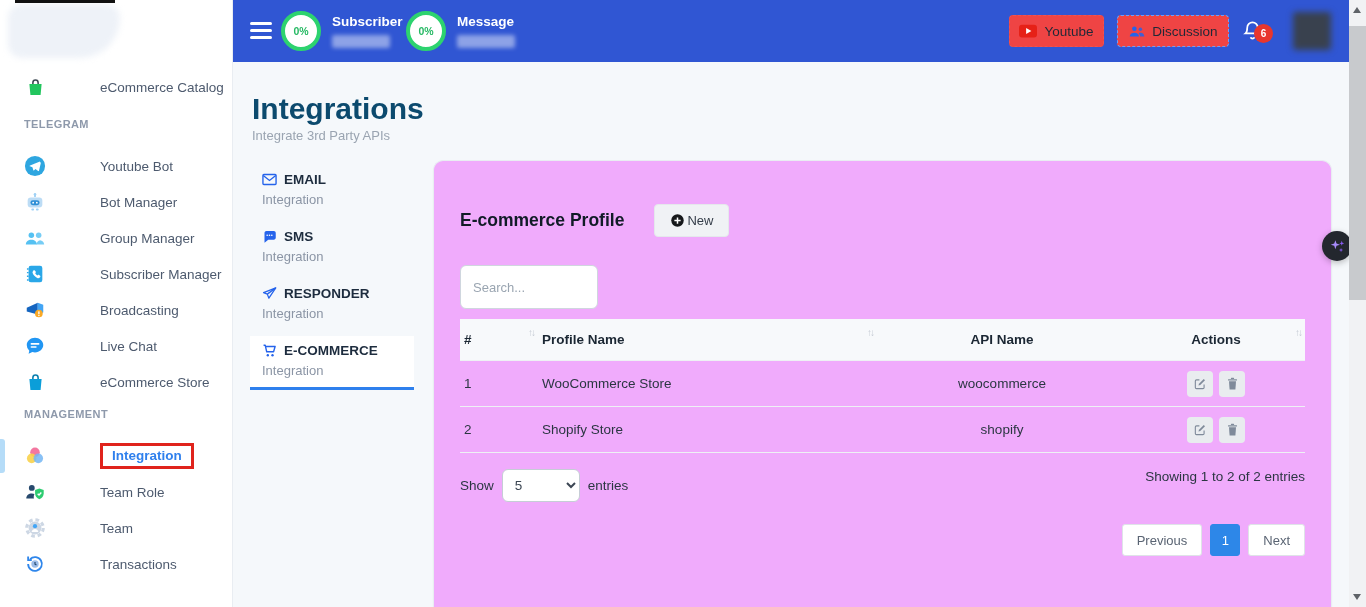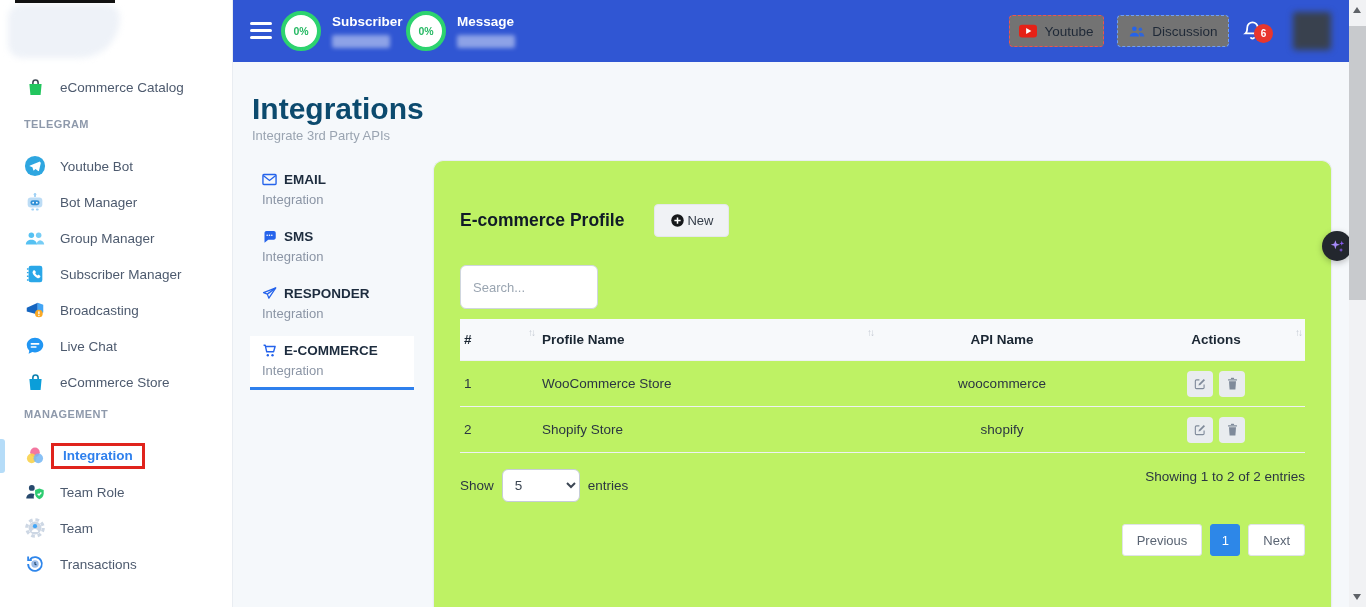--- a/index.html
+++ b/index.html
@@ -7,58 +7,58 @@
   body { font-family:"Liberation Sans", sans-serif; background:#f5f8fb; }
   .app { position:relative; width:1366px; height:607px; background:#f5f8fb; }
 
   
   .sidebar { position:absolute; left:0; top:0; width:233px; height:607px; background:#fff; border-right:1px solid #e9edf2; z-index:5; }
   .logo-area { position:relative; height:62px; }
   .logo-line { position:absolute; left:15px; top:0; width:100px; height:3px; background:#111; }
   .logo-blob { position:absolute; left:8px; top:4px; width:112px; height:54px; background:#eef2f8; border-radius:14px 14px 40px 14px; filter:blur(3px); }
   .side-row { position:relative; display:flex; align-items:center; height:36px; padding-left:24px; gap:14px; cursor:pointer; }
   .side-row .ic { width:22px; height:22px; display:flex; align-items:center; justify-content:center; flex:0 0 22px; }
-  .side-row .lbl { font-size:13.5px; color:#4d5a6e; }
+  .side-row .lbl { font-size:13.5px; color:#4d5a6e;margin-left:40px; }
   .section-label { font-size:11px; font-weight:bold; letter-spacing:.4px; color:#8e99ab; padding-left:24px; }
   .catalog-row { margin-top:7px; }
   .sec1-label { margin-top:13px; }
   .sec-list { margin-top:18px; }
   .sec2-label { margin-top:8px; }
   .active-bar { position:absolute; left:0; top:1px; width:5px; height:34px; background:#b5dcf8; border-radius:0 3px 3px 0; }
   .integration-label { color:#2f80ed !important; font-weight:bold; border:3px solid #e0231c; padding:2px 9px 3px; margin-left:-9px; }
 
   
   .topbar { position:absolute; left:233px; top:0; width:1133px; height:62px; background:#3056d3; z-index:4; }
   .hamburger { position:absolute; left:17px; top:22px; width:22px; cursor:pointer; }
   .hamburger div { height:2.6px; background:#fff; border-radius:2px; margin-bottom:4.6px; }
   .stat { position:absolute; top:11px; display:flex; gap:11px; }
   .stat.s1 { left:48px; } .stat.s2 { left:173px; }
   .ring { width:40px; height:40px; border-radius:50%; background:#fff; border:4px solid #2dd36f; display:flex; align-items:center; justify-content:center; font-size:10.5px; font-weight:bold; color:#27b964; }
   .stat-label { font-size:13.5px; font-weight:bold; color:#fff; margin-top:3px; }
   .stat-value-blur { width:58px; height:13px; margin-top:6px; background:rgba(255,255,255,.45); border-radius:2px; filter:blur(2px); }
-  .top-btn { position:absolute; top:15px; height:32px; display:flex; align-items:center; justify-content:center; gap:7px; background:#737373; border-radius:4px; font-size:13.5px; color:#1f2937; cursor:pointer; }
+  .top-btn { position:absolute; top:15px; height:32px; display:flex; align-items:center; justify-content:center; gap:7px; background:#ef4444; border-radius:4px; font-size:13.5px; color:#1f2937; cursor:pointer; }
   .btn-youtube { left:776px; width:95px; border:1.6px dashed #ef5350; }
   .btn-discussion { left:884px; width:112px; border:1.6px dashed #6f9ff8; }
   .bell-wrap { position:absolute; left:1008px; top:18px; cursor:pointer; }
   .bell-badge { position:absolute; left:1021px; top:24px; width:19px; height:19px; border-radius:50%; background:#e8362d; color:#fff; font-size:10px; font-weight:bold; display:flex; align-items:center; justify-content:center; cursor:pointer; }
   .avatar { position:absolute; left:1060px; top:12px; width:38px; height:38px; background:#39414e; border-radius:3px; filter:blur(3px); cursor:pointer; }
 
   
   .page-title { position:absolute; left:252px; top:92px; font-size:30px; font-weight:bold; color:#0c4a6e; }
   .page-subtitle { position:absolute; left:252px; top:128px; font-size:13px; color:#9aa4b1; }
 
   
   .subnav { position:absolute; left:250px; top:165px; width:164px; }
   .subnav-item { padding:5px 12px; margin-bottom:6px; cursor:pointer; }
   .subnav-item.active { background:#fff; border-bottom:3px solid #2f80ed; }
   .subnav-title { display:flex; align-items:center; gap:7px; font-size:13.5px; font-weight:bold; color:#1d2c3e; height:19px; }
   .subnav-sub { font-size:13px; color:#8b95a5; height:19px; margin-top:3px; }
 
   
-  .card { position:absolute; left:433px; top:160px; width:899px; height:447px; background:#bef264; border:1px solid #e9edf2; border-bottom:none; border-radius:10px 10px 0 0; padding:0 26px; box-shadow:0 1px 2px rgba(20,40,80,.03); }
+  .card { position:absolute; left:433px; top:160px; width:899px; height:447px; background:#f0abfc; border:1px solid #e9edf2; border-bottom:none; border-radius:10px 10px 0 0; padding:0 26px; box-shadow:0 1px 2px rgba(20,40,80,.03); }
   .panel-head { margin-top:43px; display:flex; align-items:center; gap:30px; }
   .panel-heading { font-size:17.5px; font-weight:bold; color:#111b27; }
   .new-btn { display:flex; align-items:center; gap:2px; background:#f0f2f5; border:1px solid #e5e8ec; border-radius:4px; padding:8px 15px; font-size:13px; color:#343d49; cursor:pointer; }
   .search-input { margin-top:28px; width:138px; height:44px; border:1px solid #cfd6de; border-radius:6px; padding:0 12px; font-size:13px; color:#3c4653; font-family:"Liberation Sans",sans-serif; }
   .search-input::placeholder { color:#9aa5b1; }
 
   .tbl { margin-top:10px; }
   .tbl-header { display:grid; grid-template-columns:78px 339px 250px 1fr; height:42px; background:#f7f9fb; align-items:center; font-size:13.5px; font-weight:bold; color:#1b2733; border-bottom:1px solid #eef1f4; }
   .th { position:relative; padding-left:4px; height:100%; display:flex; align-items:center; }
   .th.center { justify-content:center; padding-left:0; }

